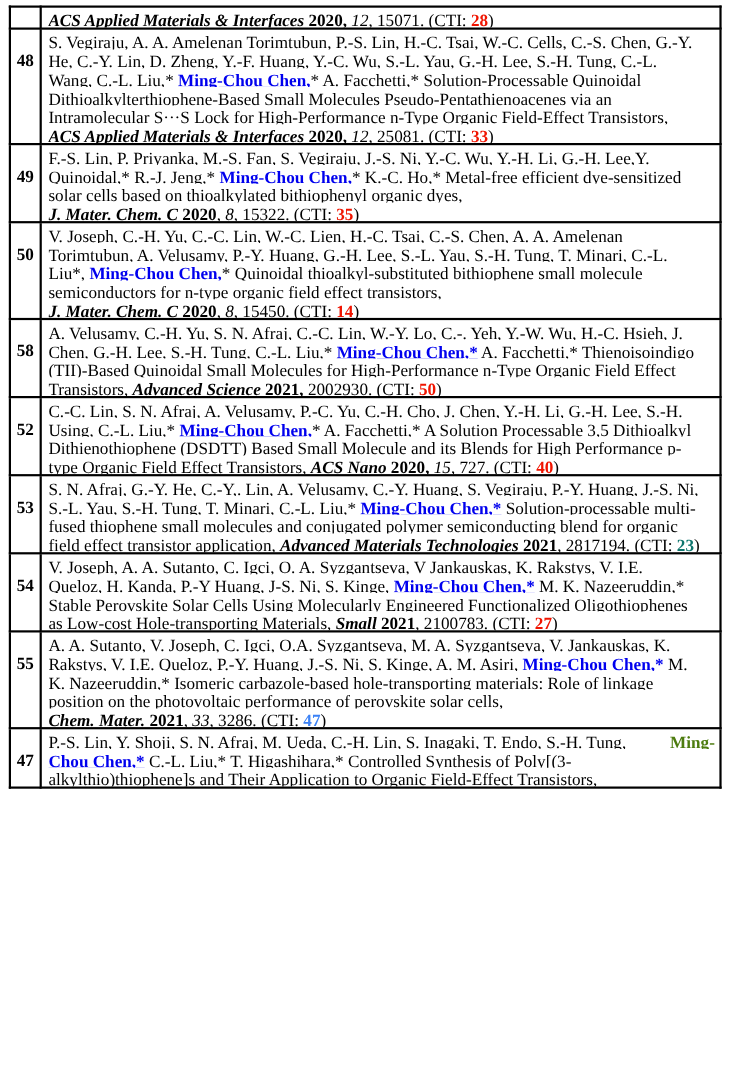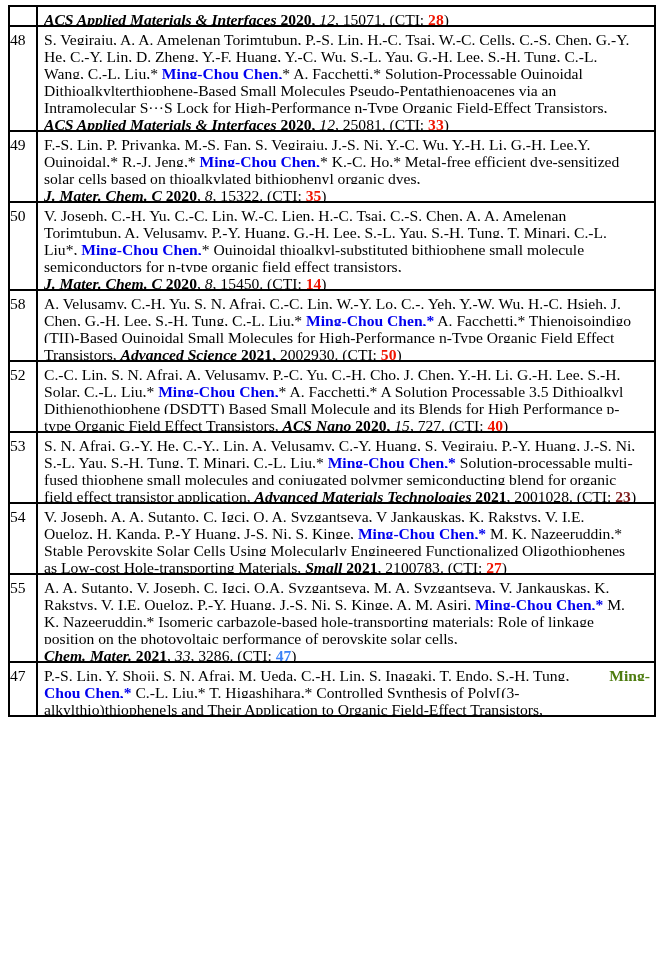--- a/index.html
+++ b/index.html
@@ -19,24 +19,25 @@
     table-layout: fixed;
     margin: 5px 0 0 8px;
     width: 648px;
   }
   table.pubs td {
     border: 2px solid #000000;
     vertical-align: top;
   }
   td.num {
     width: 26px;
-    font-weight: normal;
+    text-align: center;
+    font-weight: bold;
     font-size: 15.6px;
     line-height: 23.4px;
-    padding: 1px 0 0 0;
+    padding: 17px 0 0 0;
   }
   td.cite {
     font-size: 15.6px;
     line-height: 23.4px;
     padding: 1px 2px 0 6px;
     overflow: hidden;
   }
   .line {
     white-space: nowrap;
     overflow: hidden;
@@ -98,32 +99,32 @@
             <div class="line"><span class="seg-n">A. Velusamy, C.-H. Yu, S. N. Afraj, C.-C. Lin, W.-Y. Lo, C.-. Yeh, Y.-W. Wu, H.-C. Hsieh, J.</span></div>
             <div class="line"><span class="seg-n">Chen, G.-H. Lee, S.-H. Tung, C.-L. Liu,* </span><span class="seg-linku" style="color: rgb(0, 0, 238);">Ming-Chou Chen,*</span><span class="seg-n"> A. Facchetti,* Thienoisoindigo</span></div>
             <div class="line"><span class="seg-n">(TII)-Based Quinoidal Small Molecules for High-Performance n-Type Organic Field Effect</span></div>
             <div class="line"><span class="seg-n">Transistors, </span><span class="seg-j">Advanced Science</span><span class="seg-b"> 2021,</span><span class="seg-n"> 2002930. (CTI: </span><span class="seg-cti" style="color: rgb(240, 20, 0);">50</span><span class="seg-n">)</span></div>
           </td>
         </tr>
         <tr>
           <td class="num">52</td>
           <td class="cite">
             <div class="line"><span class="seg-n">C.-C. Lin, S. N. Afraj, A. Velusamy, P.-C. Yu, C.-H. Cho, J. Chen, Y.-H. Li, G.-H. Lee, S.-H.</span></div>
-            <div class="line"><span class="seg-n">Solar, C.-L. Liu,* </span><span class="seg-linku" style="color: rgb(0, 0, 238);">Ming-Chou Chen,</span><span class="seg-n">* A. Facchetti,* A Solution Processable 3,5 Dithioalkyl</span></div>
+            <div class="line"><span class="seg-n">Using, C.-L. Liu,* </span><span class="seg-linku" style="color: rgb(0, 0, 238);">Ming-Chou Chen,</span><span class="seg-n">* A. Facchetti,* A Solution Processable 3,5 Dithioalkyl</span></div>
             <div class="line"><span class="seg-n">Dithienothiophene (DSDTT) Based Small Molecule and its Blends for High Performance p-</span></div>
             <div class="line"><span class="seg-n">type Organic Field Effect Transistors, </span><span class="seg-j">ACS Nano</span><span class="seg-b"> 2020,</span><span class="seg-i"> 15</span><span class="seg-n">, 727. (CTI: </span><span class="seg-cti" style="color: rgb(240, 20, 0);">40</span><span class="seg-n">)</span></div>
           </td>
         </tr>
         <tr>
           <td class="num">53</td>
           <td class="cite">
             <div class="line"><span class="seg-n">S. N. Afraj, G.-Y. He, C.-Y,. Lin, A. Velusamy, C.-Y. Huang, S. Vegiraju, P.-Y. Huang, J.-S. Ni,</span></div>
             <div class="line"><span class="seg-n">S.-L. Yau, S.-H. Tung, T. Minari, C.-L. Liu,* </span><span class="seg-linku" style="color: rgb(0, 0, 238);">Ming-Chou Chen,*</span><span class="seg-n"> Solution-processable multi-</span></div>
             <div class="line"><span class="seg-n">fused thiophene small molecules and conjugated polymer semiconducting blend for organic</span></div>
-            <div class="line"><span class="seg-n">field effect transistor application, </span><span class="seg-j">Advanced Materials Technologies</span><span class="seg-b"> 2021</span><span class="seg-n">, 2001028. (CTI: </span><span class="seg-cti" style="color: #7f1d1d;">23</span><span class="seg-n">)</span></div>
+            <div class="line"><span class="seg-n">field effect transistor application, </span><span class="seg-j">Advanced Materials Technologies</span><span class="seg-b"> 2021</span><span class="seg-n">, 2817194. (CTI: </span><span class="seg-cti" style="color: #0f766e;">23</span><span class="seg-n">)</span></div>
           </td>
         </tr>
         <tr>
           <td class="num">54</td>
           <td class="cite">
             <div class="line"><span class="seg-n">V. Joseph, A. A. Sutanto, C. Igci, O. A. Syzgantseva, V Jankauskas, K. Rakstys, V. I.E.</span></div>
             <div class="line"><span class="seg-n">Queloz, H. Kanda, P.-Y Huang, J-S. Ni, S. Kinge, </span><span class="seg-linku" style="color: rgb(0, 0, 238);">Ming-Chou Chen,*</span><span class="seg-n"> M. K. Nazeeruddin,*</span></div>
             <div class="line"><span class="seg-n">Stable Perovskite Solar Cells Using Molecularly Engineered Functionalized Oligothiophenes</span></div>
             <div class="line"><span class="seg-n">as Low-cost Hole-transporting Materials, </span><span class="seg-j">Small</span><span class="seg-b"> 2021</span><span class="seg-n">, 2100783. (CTI: </span><span class="seg-cti" style="color: rgb(240, 20, 0);">27</span><span class="seg-n">)</span></div>
           </td>

